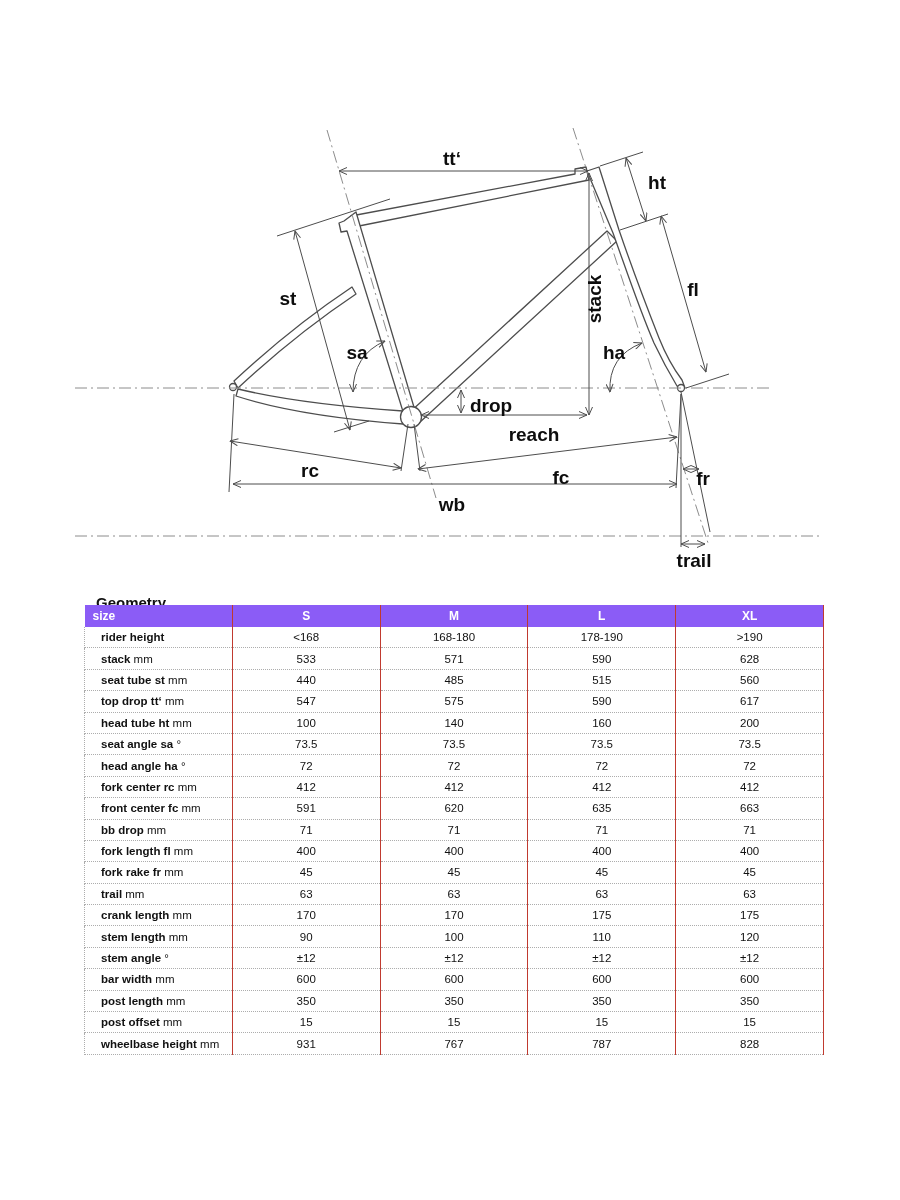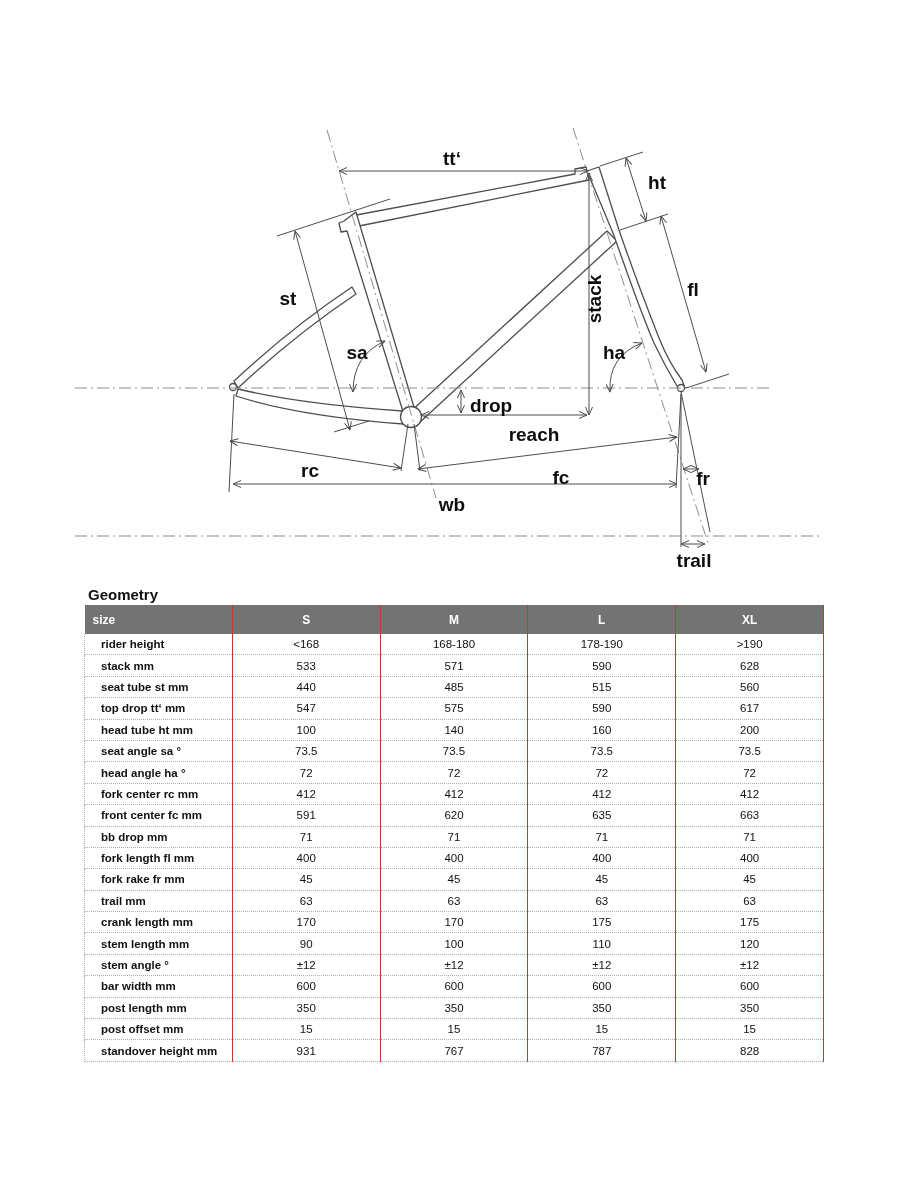--- a/index.html
+++ b/index.html
@@ -3,32 +3,32 @@
 <meta charset="utf-8">
 <style>
   html,body{margin:0;padding:0;background:#ffffff;}
   .page{position:relative;width:900px;height:1200px;background:#fff;overflow:hidden;
         font-family:"Liberation Sans", sans-serif;color:#111;}
   svg.diagram{position:absolute;left:0;top:0;}
   svg .frame path, svg .frame circle{fill:#ffffff;stroke:#4d4d4d;stroke-width:1.3;stroke-linejoin:round;}
   svg .cl path{fill:none;stroke:#8c8c8c;stroke-width:1;stroke-dasharray:12 4 2 4;}
   svg .dim path{fill:none;stroke:#4d4d4d;stroke-width:1;}
   svg .labels text{font-family:"Liberation Sans", sans-serif;font-weight:bold;font-size:19px;fill:#0d0d0d;}
-  .geo-title{position:absolute;left:84px;top:582px;font-size:15px;font-weight:bold;margin:4px;}
+  .geo-title{position:absolute;left:84px;top:582px;font-size:15px;font-weight:bold;margin:12px;}
   table.geo{position:absolute;left:84px;top:605px;width:740px;border-collapse:collapse;
             font-size:11.5px;table-layout:fixed;}
   table.geo th, table.geo td{padding:0;height:20.4px;vertical-align:middle;}
-  table.geo thead th{background:#737373;color:#ffffff;font-weight:bold;height:29px;font-size:12px;}
+  table.geo thead th{background:#8b5cf6;color:#ffffff;font-weight:bold;height:22px;font-size:12px;}
   table.geo thead th:first-child{text-align:left;padding-left:8px;}
   table.geo .val{text-align:center;border-left:1px solid #c03a2f;}
   table.geo .val:last-child{border-right:1px solid #c03a2f;}
   table.geo tbody td{border-bottom:1px dotted #adadad;}
   table.geo tbody td:first-child{border-left:1px dotted #adadad;padding-left:8px;text-align:left;}
   table.geo td .rl{font-weight:bold;margin-left:8px;}
-  table.geo td .ru{font-weight:bold;}
+  table.geo td .ru{font-weight:normal;}
 </style>
 </head>
 <body>
 
 <div class="page">
 
   <svg class="diagram" width="900" height="575" viewBox="0 0 900 575">
     <defs>
       <marker id="arr" markerWidth="9" markerHeight="8" refX="8.5" refY="4" orient="auto-start-reverse" markerUnits="userSpaceOnUse">
         <path d="M0.5,0.5 L8.5,4 L0.5,7.5" fill="none" stroke="#4d4d4d" stroke-width="1"></path>
@@ -243,21 +243,21 @@
           <td class="val">350</td>
         </tr>
         <tr>
           <td><span class="rl">post offset</span><span class="ru"> mm</span></td>
           <td class="val">15</td>
           <td class="val">15</td>
           <td class="val">15</td>
           <td class="val">15</td>
         </tr>
         <tr>
-          <td><span class="rl">standover height</span><span class="ru"> mm</span></td>
+          <td><span class="rl">wheelbase height</span><span class="ru"> mm</span></td>
           <td class="val">931</td>
           <td class="val">767</td>
           <td class="val">787</td>
           <td class="val">828</td>
         </tr>
       </tbody>
   </table>
 
 </div>
 

